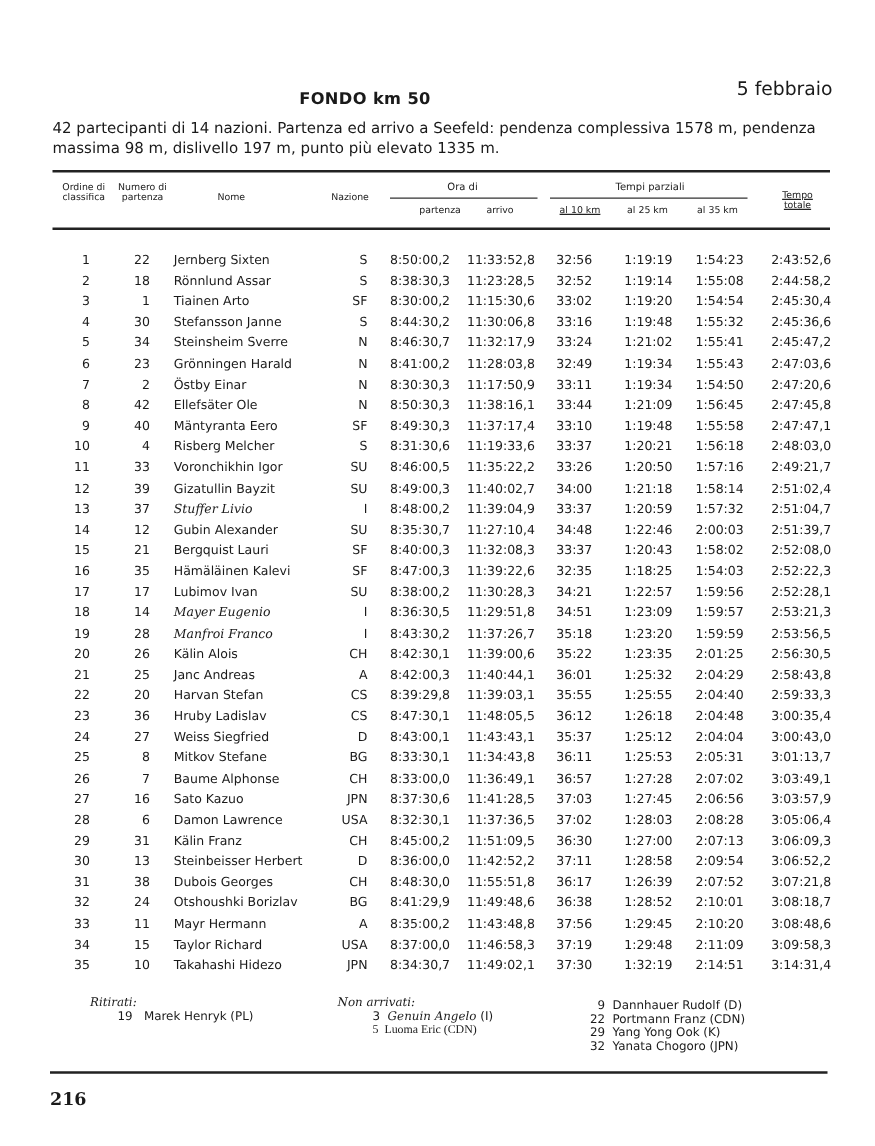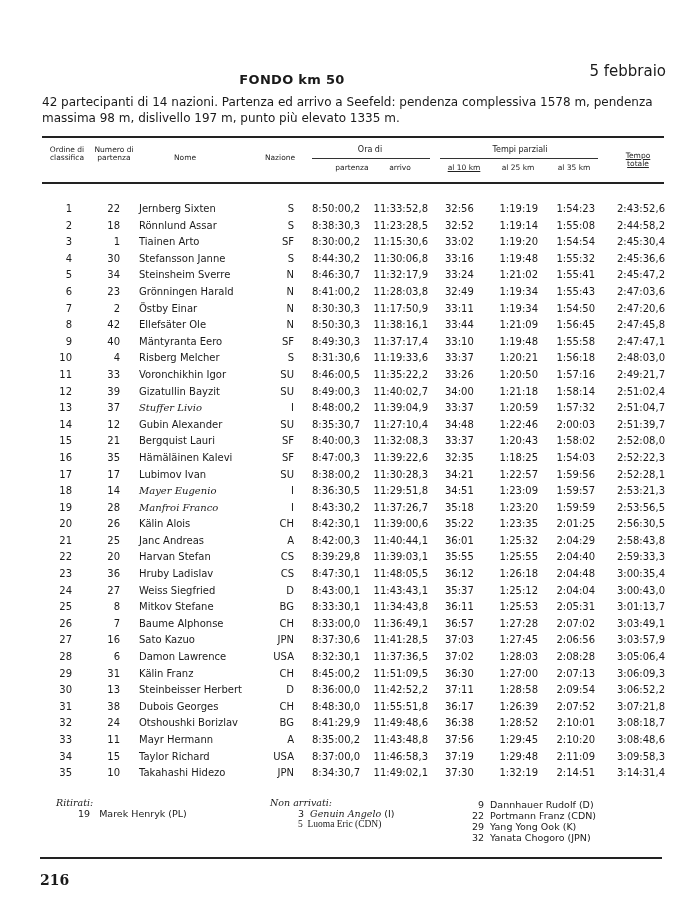--- a/index.html
+++ b/index.html
@@ -474,21 +474,21 @@
       <span class="c-naz">JPN</span>
       <span class="c-part">8:34:30,7</span>
       <span class="c-arr">11:49:02,1</span>
       <span class="c-10">37:30</span>
       <span class="c-25">1:32:19</span>
       <span class="c-35">2:14:51</span>
       <span class="c-tot">3:14:31,4</span>
     </div>
   </div>
 
-<div class="foot" style="left:56px;top:797px;">
+<div class="foot" style="left:72px;top:797px;">
   <div class="lbl">Ritirati:</div>
   <div style="padding-left:22px;">
     <span>19</span>&nbsp;&nbsp;
     <span>Marek Henryk (PL)</span>
   </div>
 </div>
 
 <div class="foot" style="left:270px;top:797px;">
   <div class="lbl">Non arrivati:</div>
   <div style="padding-left:28px;">

